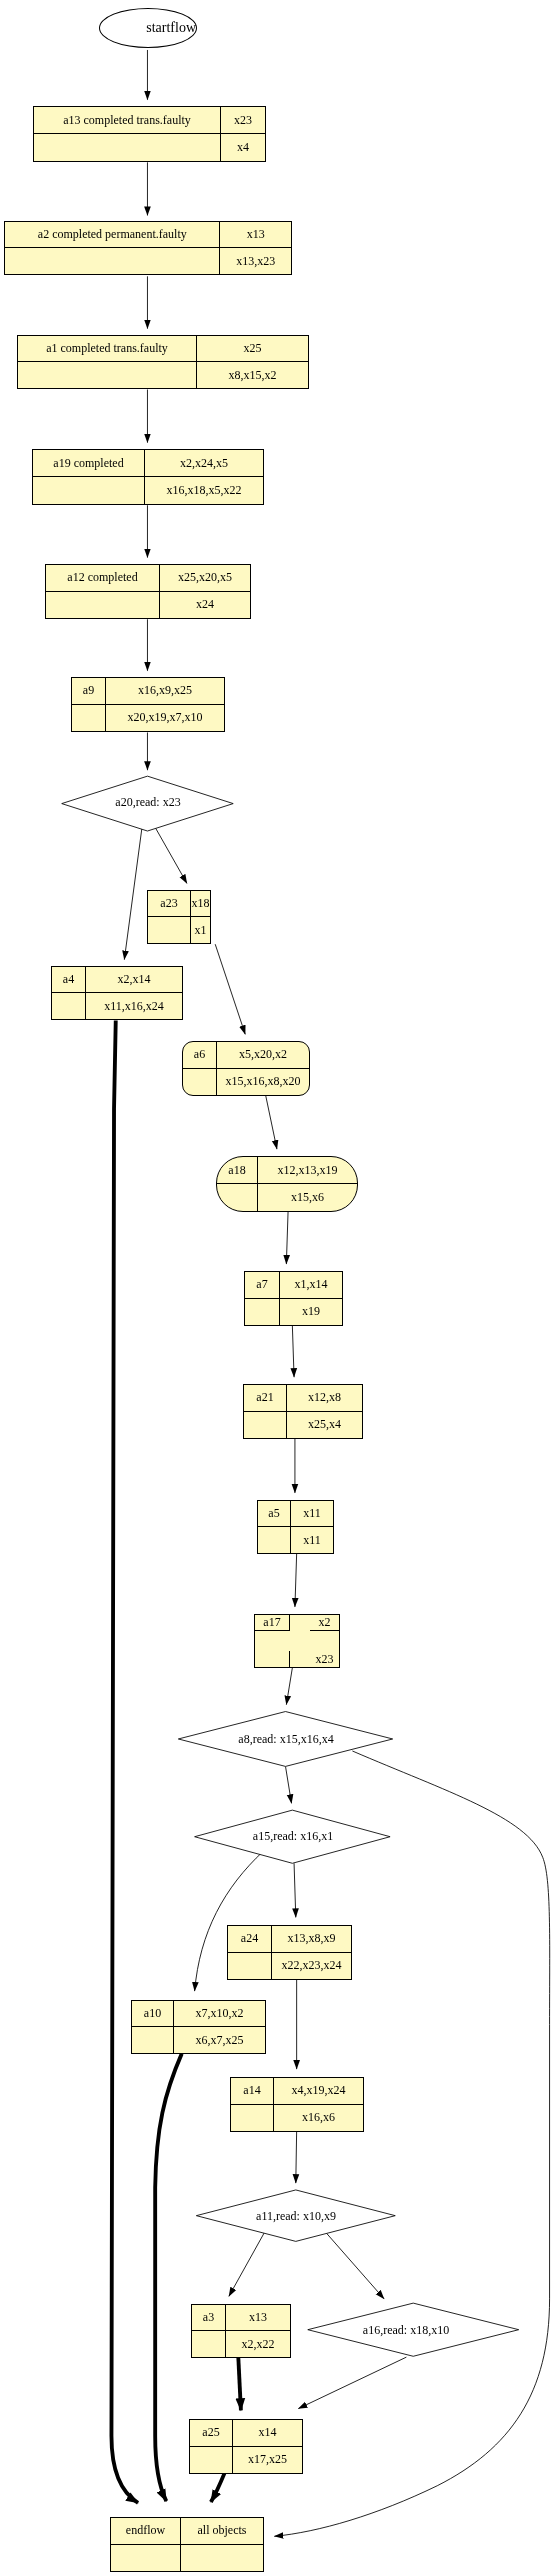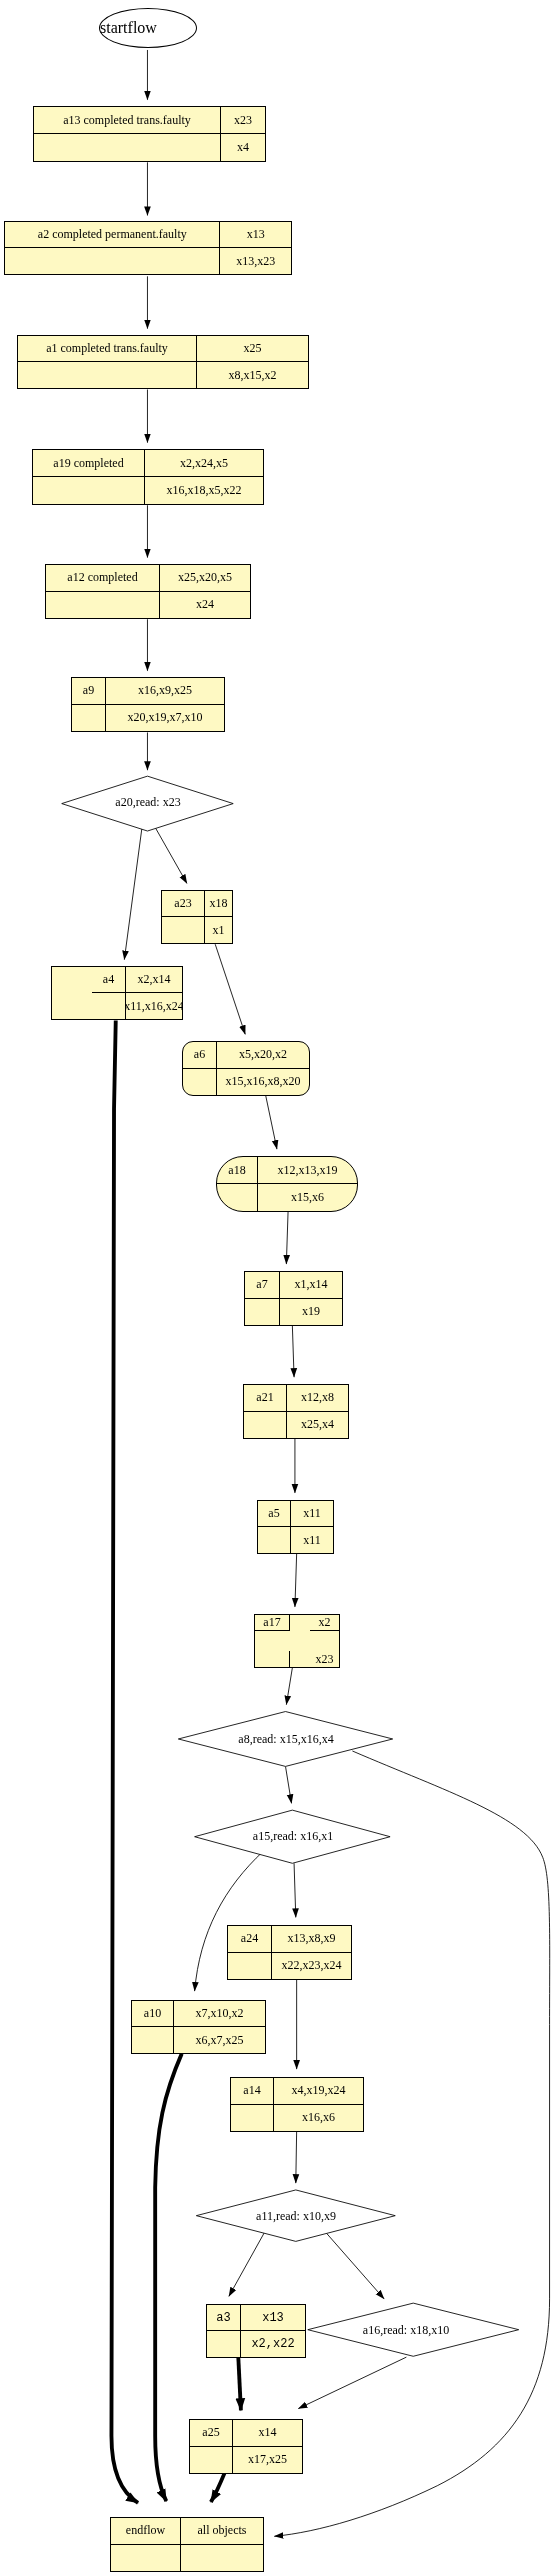--- a/index.html
+++ b/index.html
@@ -6,21 +6,21 @@
   #canvas{position:relative;width:559px;height:2576px;background:#ffffff;
           font-family:"Liberation Serif","DejaVu Serif",serif;color:#000;}
   #edges{position:absolute;left:0;top:0;width:559px;height:2576px;}
   .record{position:absolute;display:grid;grid-template-rows:1fr 1fr;
           border:0.9px solid #000;background:#fef9c3;box-sizing:border-box;font-size:12px;}
   .cell{display:flex;align-items:center;justify-content:center;overflow:hidden;white-space:nowrap;}
   .tl{border-right:0.9px solid #000;border-bottom:0.9px solid #000;}
   .tr{border-bottom:0.9px solid #000;}
   .bl{border-right:0.9px solid #000;}
   .ellipse{position:absolute;border:0.9px solid #000;border-radius:50%;background:#fff;
-           display:flex;align-items:center;justify-content:flex-start;font-size:16px;box-sizing:border-box;}
+           display:flex;align-items:center;justify-content:flex-end;font-size:14px;box-sizing:border-box;}
   .dlabel{position:absolute;width:206px;text-align:center;font-size:12px;line-height:15.4px;}
 </style>
 </head>
 <body>
 
 <div id="canvas">
 
   <svg id="edges" viewBox="0 0 652 3002" xmlns="http://www.w3.org/2000/svg">
     <defs>
       <marker id="arr" markerUnits="userSpaceOnUse" markerWidth="12" markerHeight="9" refX="10.5" refY="4.5" orient="auto">
@@ -119,28 +119,28 @@
     <div class="cell">x24</div>
   </div>
 
   <div class="record" style="left:71px;top:677px;width:154px;height:55px;grid-template-columns:34px 1fr;">
     <div class="cell tl">a9</div>
     <div class="cell tr">x16,x9,x25</div>
     <div class="cell bl"></div>
     <div class="cell">x20,x19,x7,x10</div>
   </div>
 
-  <div class="record" style="left:161px;top:890px;width:72px;height:54px;grid-template-columns:43px 1fr;">
+  <div class="record" style="left:147px;top:890px;width:64px;height:54px;grid-template-columns:43px 1fr;">
     <div class="cell tl">a23</div>
     <div class="cell tr">x18</div>
     <div class="cell bl"></div>
     <div class="cell">x1</div>
   </div>
 
-  <div class="record" style="left:51px;top:966px;width:132px;height:54px;grid-template-columns:34px 1fr;padding-left:40px;">
+  <div class="record" style="left:51px;top:966px;width:132px;height:54px;grid-template-columns:34px 1fr;">
     <div class="cell tl">a4</div>
     <div class="cell tr">x2,x14</div>
     <div class="cell bl"></div>
     <div class="cell">x11,x16,x24</div>
   </div>
 
   <div class="record" style="left:182px;top:1041px;width:128px;height:55px;grid-template-columns:34px 1fr;border-radius:11px;">
     <div class="cell tl">a6</div>
     <div class="cell tr">x5,x20,x2</div>
     <div class="cell bl"></div>
@@ -154,21 +154,21 @@
     <div class="cell">x15,x6</div>
   </div>
 
   <div class="record" style="left:244px;top:1271px;width:99px;height:55px;grid-template-columns:35px 1fr;">
     <div class="cell tl">a7</div>
     <div class="cell tr">x1,x14</div>
     <div class="cell bl"></div>
     <div class="cell">x19</div>
   </div>
 
-  <div class="record" style="left:243px;top:1384px;width:106px;height:55px;grid-template-columns:43px 1fr;">
+  <div class="record" style="left:243px;top:1384px;width:120px;height:55px;grid-template-columns:43px 1fr;">
     <div class="cell tl">a21</div>
     <div class="cell tr">x12,x8</div>
     <div class="cell bl"></div>
     <div class="cell">x25,x4</div>
   </div>
 
   <div class="record" style="left:257px;top:1500px;width:77px;height:54px;grid-template-columns:33px 1fr;">
     <div class="cell tl">a5</div>
     <div class="cell tr">x11</div>
     <div class="cell bl"></div>
@@ -196,21 +196,21 @@
     <div class="cell">x6,x7,x25</div>
   </div>
 
   <div class="record" style="left:230px;top:2077px;width:134px;height:55px;grid-template-columns:43px 1fr;">
     <div class="cell tl">a14</div>
     <div class="cell tr">x4,x19,x24</div>
     <div class="cell bl"></div>
     <div class="cell">x16,x6</div>
   </div>
 
-  <div class="record" style="left:206px;top:2304px;width:100px;height:54px;grid-template-columns:34px 1fr;font-family:Liberation Mono, monospace;">
+  <div class="record" style="left:191px;top:2304px;width:100px;height:54px;grid-template-columns:34px 1fr;">
     <div class="cell tl">a3</div>
     <div class="cell tr">x13</div>
     <div class="cell bl"></div>
     <div class="cell">x2,x22</div>
   </div>
 
   <div class="record" style="left:189px;top:2419px;width:114px;height:55px;grid-template-columns:43px 1fr;">
     <div class="cell tl">a25</div>
     <div class="cell tr">x14</div>
     <div class="cell bl"></div>

